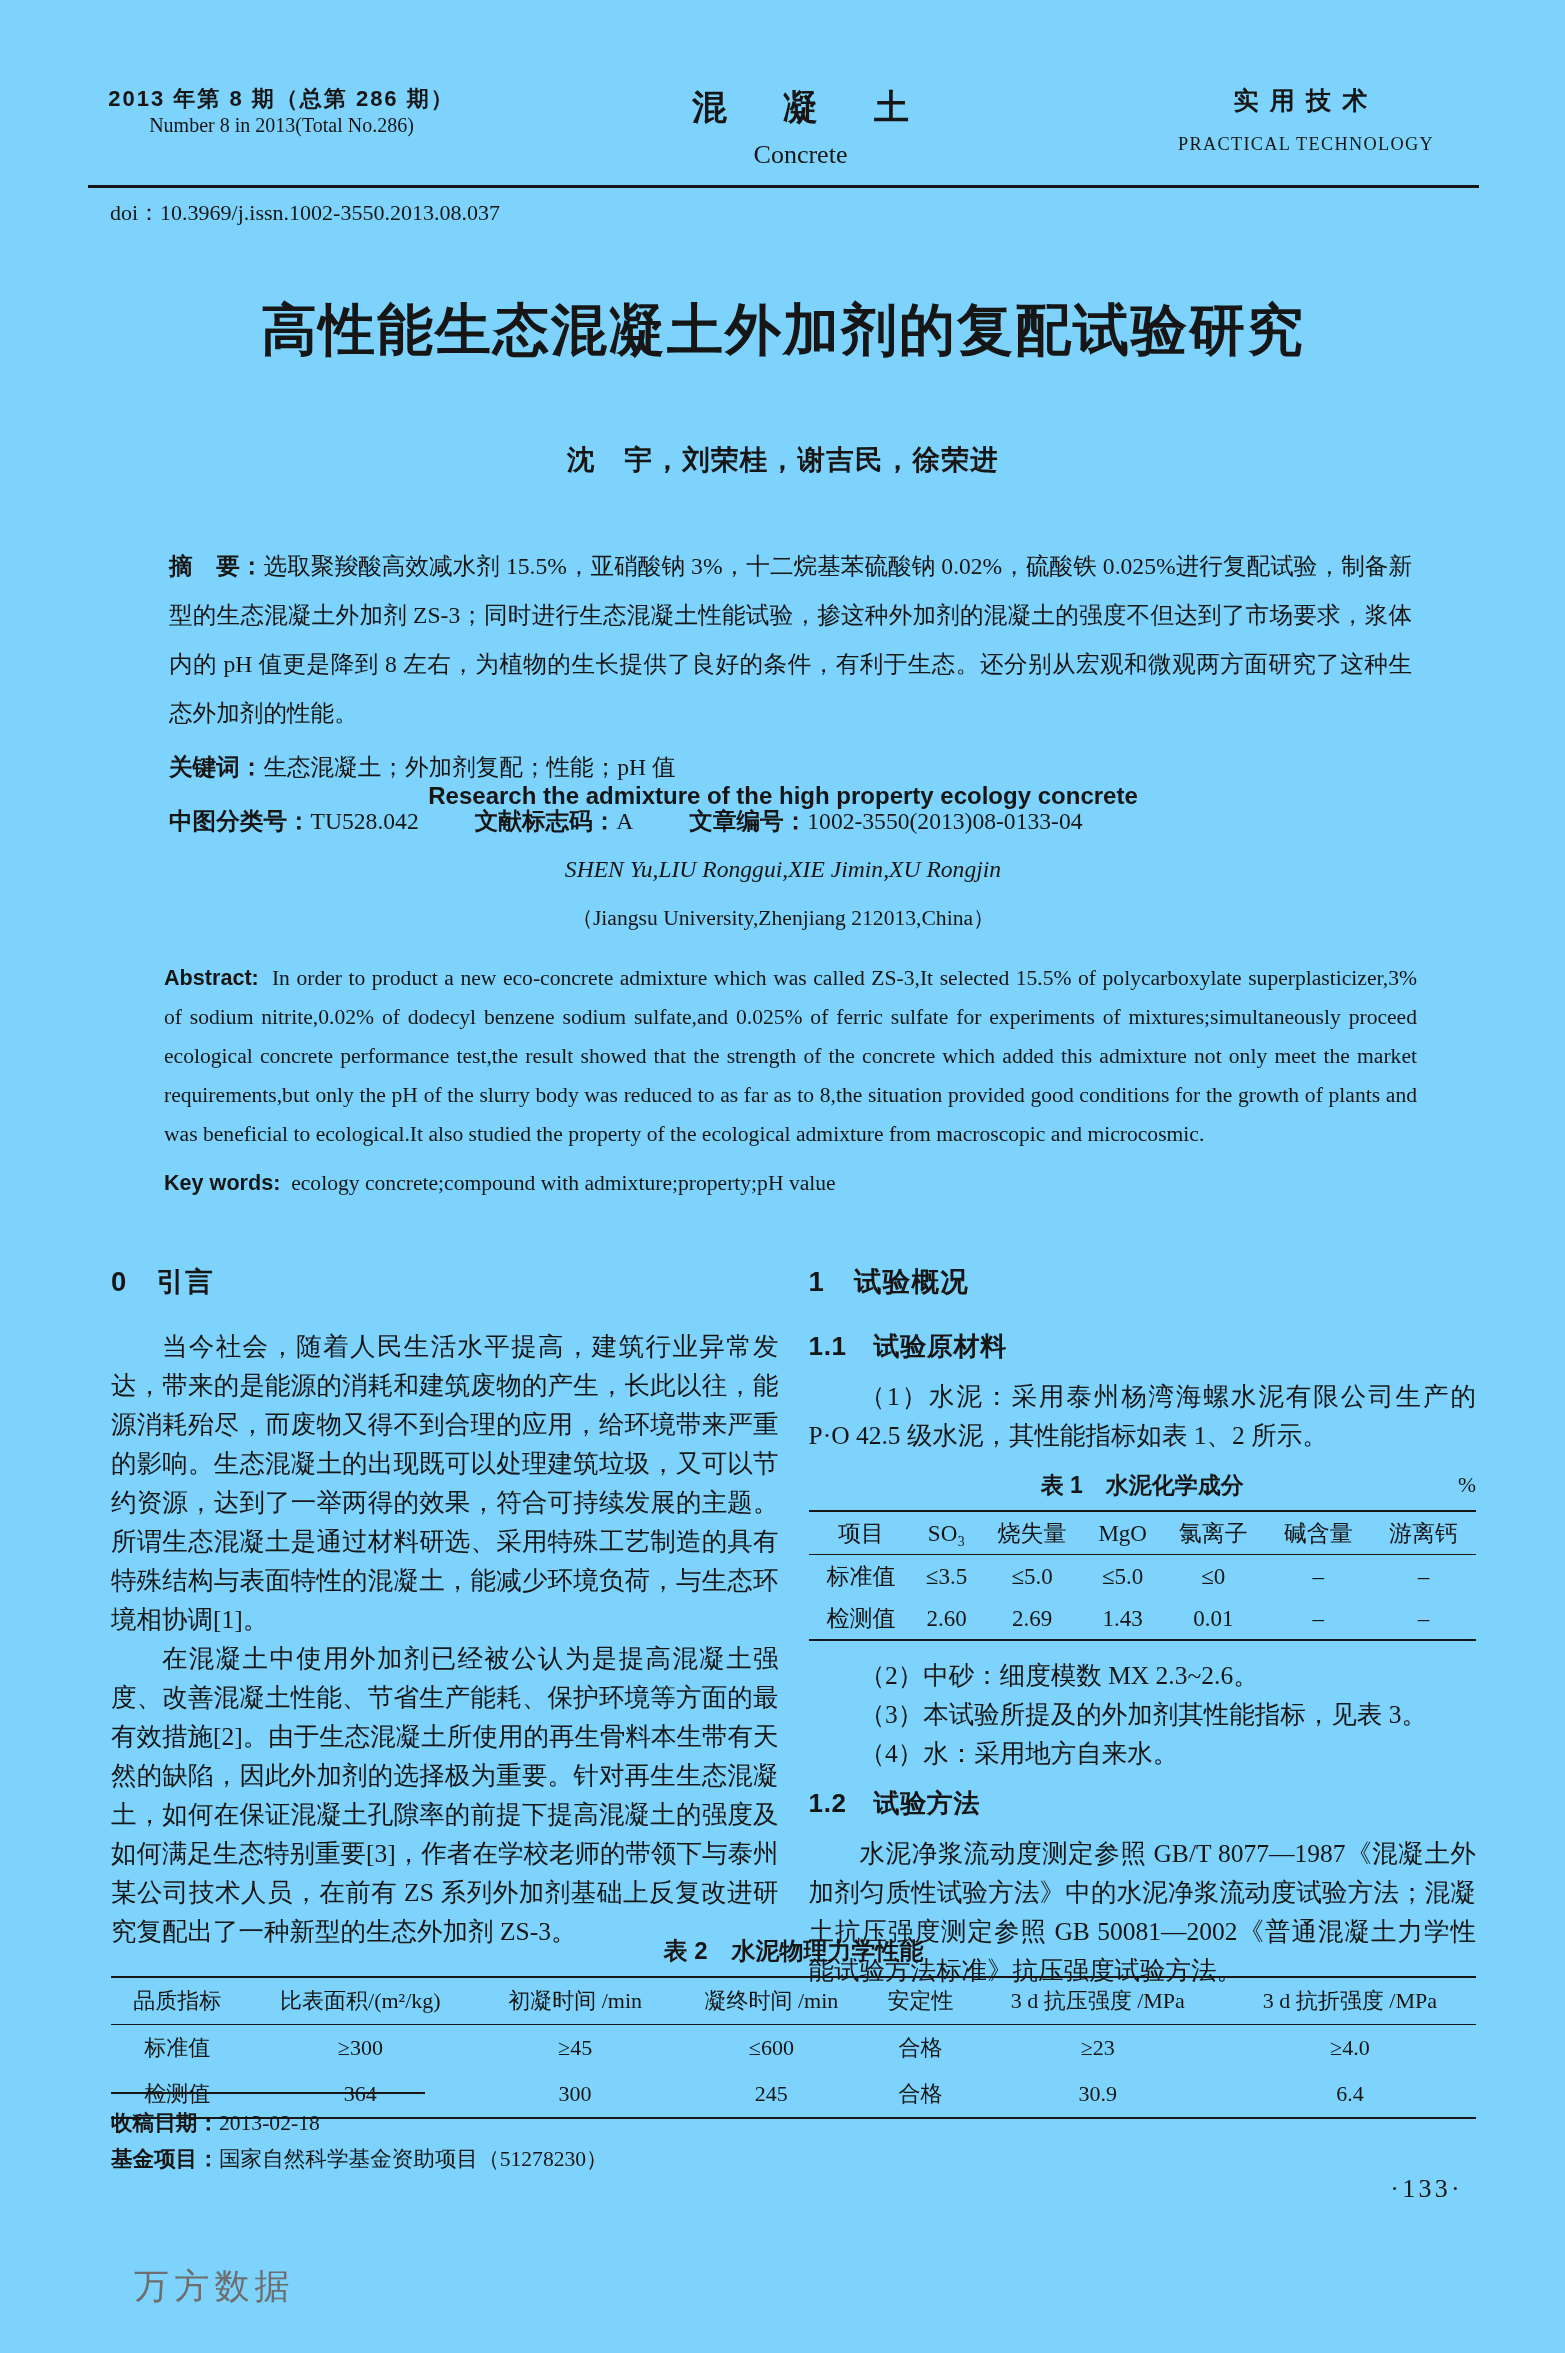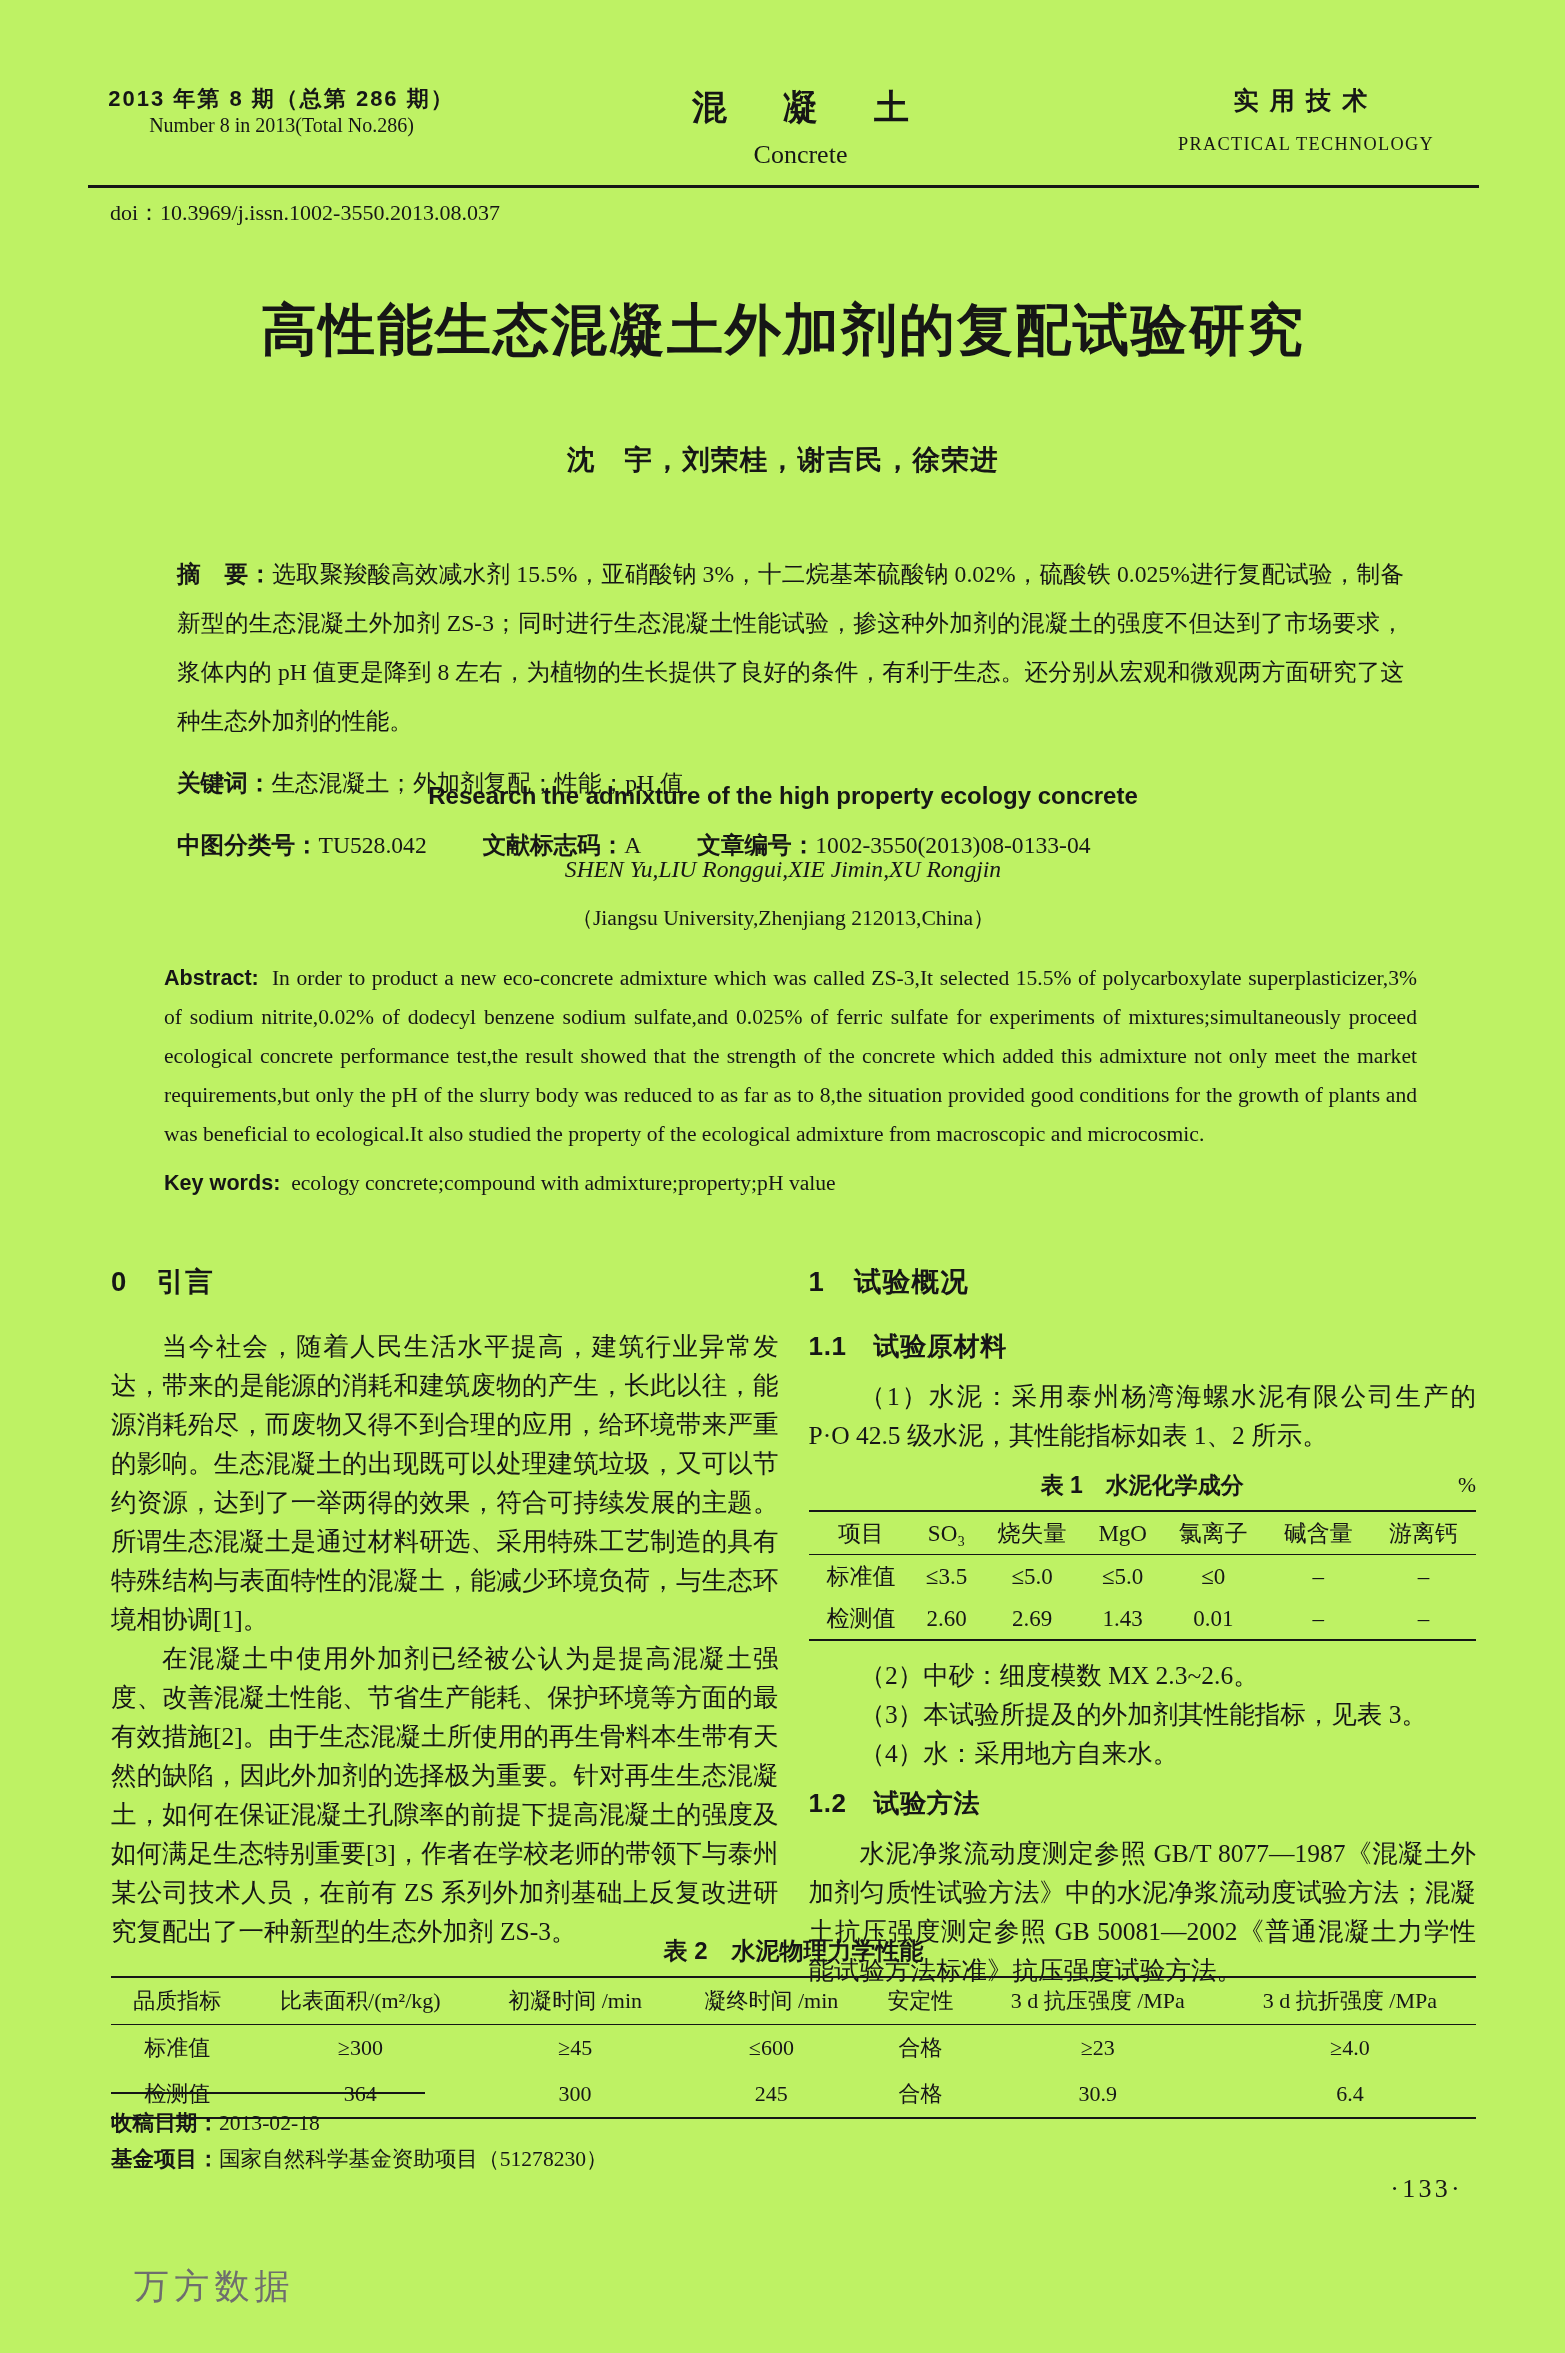--- a/index.html
+++ b/index.html
@@ -1,17 +1,17 @@
 <!DOCTYPE html>
 <html style="font-size:10.5px"><head>
 <meta charset="utf-8">
 <style>
   html,body{margin:0;padding:0;background:#d8d8d8;}
   .page{
-    position:relative;width:1566px;height:2354px;background:#bef264;
+    position:relative;width:1566px;height:2354px;background:#7dd3fc;
     font-family:"Liberation Serif","DejaVu Serif",serif;color:#161616;
     overflow:hidden;
   }
   .sans{font-family:"Liberation Sans","DejaVu Sans",sans-serif;}
   
   .hdr{position:absolute;top:84px;left:98px;width:1378px;display:flex;justify-content:space-between;align-items:flex-start;}
   .hdr-left{text-align:center;min-width:367px;}
   .hdr-issue-cn{font-size:22px;font-weight:bold;letter-spacing:2px;}
   .hdr-issue-en{font-size:20px;margin-top:0;}
   .hdr-center{text-align:center;flex:1;}
@@ -22,21 +22,21 @@
   .hdr-sec-en{font-size:18.3px;margin-top:17px;letter-spacing:1.3px;}
   .rule1{position:absolute;top:185px;left:88px;width:1391px;height:2.6px;background:#161616;}
   .doi{position:absolute;top:198px;left:110px;font-size:22px;}
   
   .title{position:absolute;top:293px;left:0;width:100%;text-align:center;font-size:56px;font-weight:bold;letter-spacing:2px;}
   .authors{position:absolute;top:442px;left:0;width:100%;text-align:center;font-size:27.5px;font-weight:bold;letter-spacing:1.3px;}
   .affil{position:absolute;top:494px;left:0;width:100%;text-align:center;font-size:21.6px;}
   
   .cn-abs{position:absolute;top:537px;left:164px;width:1253px;font-size:23.6px;line-height:49px;text-align:justify;}
   .lbl{font-family:"Liberation Sans","DejaVu Sans",sans-serif;font-weight:bold;}
-  .cn-abs p{margin:13px;}
+  .cn-abs p{margin:5px;}
   .clc-line{display:flex;flex-wrap:nowrap;}
   .clc-line .pair{margin-right:56px;white-space:nowrap;}
   .clc-line .pair:last-child{margin-right:0;}
   
   .en-title{position:absolute;top:782px;left:0;width:100%;text-align:center;font-size:24px;font-weight:bold;}
   .en-authors{position:absolute;top:856px;left:0;width:100%;text-align:center;font-size:23.6px;font-style:italic;}
   .en-affil{position:absolute;top:903px;left:0;width:100%;text-align:center;font-size:21.6px;}
   .en-abs{position:absolute;top:958px;left:164px;width:1253px;font-size:21.6px;line-height:39px;text-align:justify;}
   .en-abs p{margin:0;}
   .en-abs .kw{margin-top:9.2px;}

